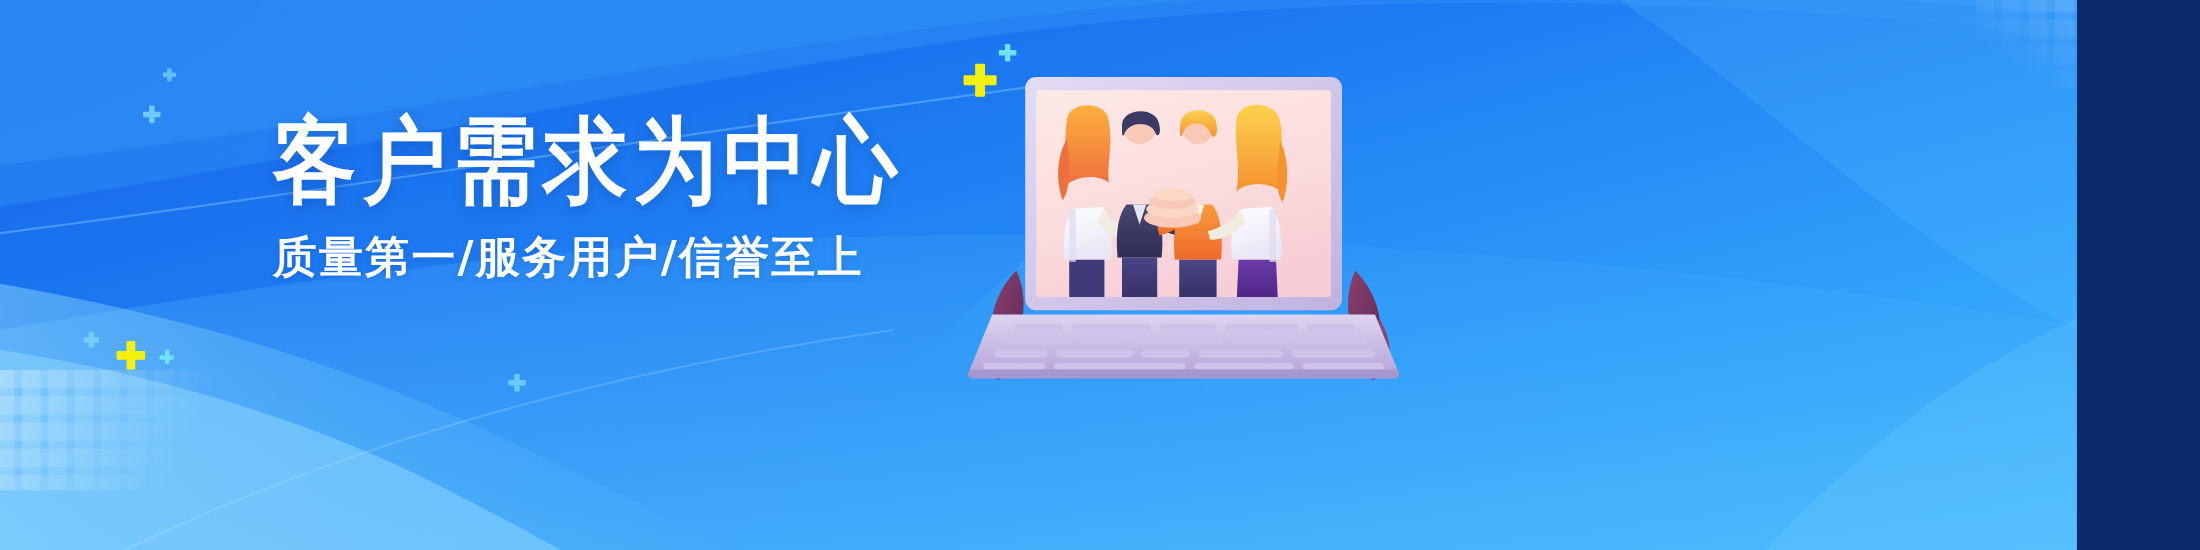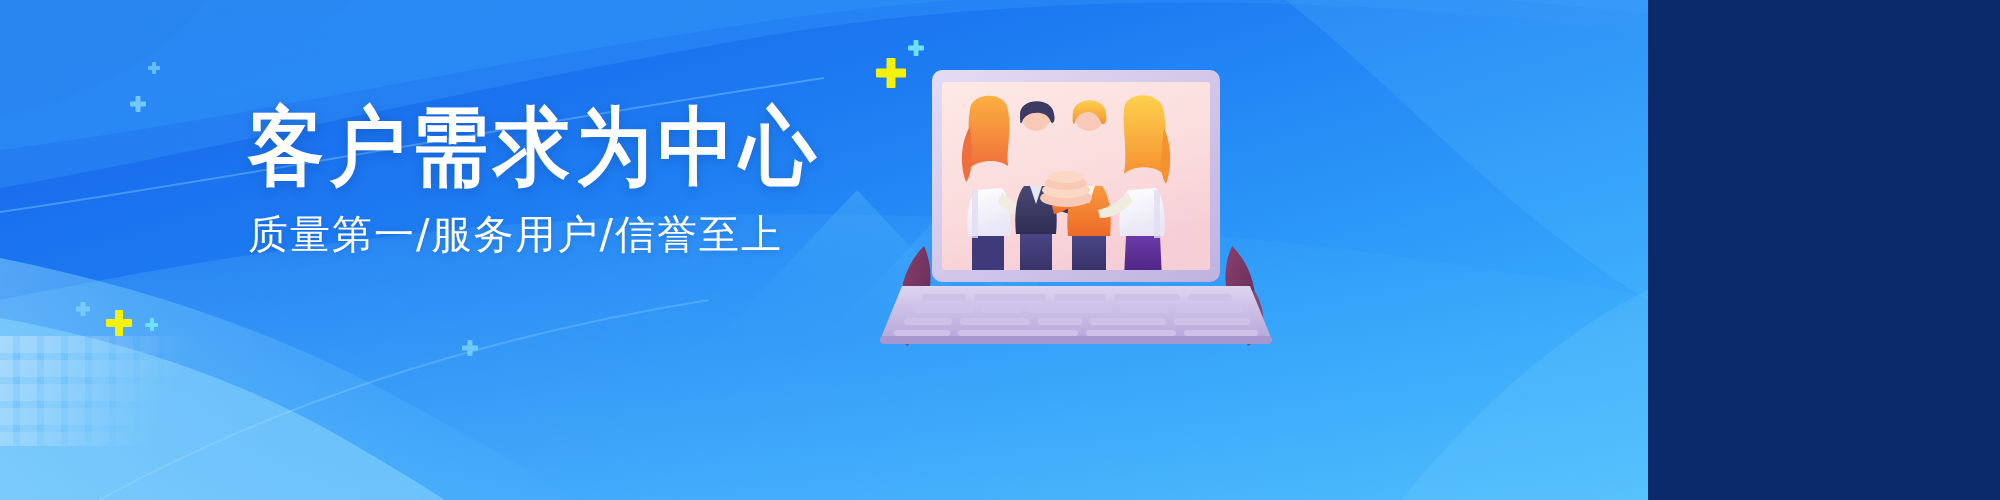--- a/index.html
+++ b/index.html
@@ -1,34 +1,34 @@
 <!DOCTYPE html>
 <html><head>
 <meta charset="utf-8">
 <style>
   html,body{margin:0;padding:0;background:#0b2a6b;}
   #banner{
-    position:relative;width:1648px;height:500px;overflow:hidden;
+    position:relative;width:1888px;height:500px;overflow:hidden;
     font-family:"Liberation Sans","DejaVu Sans",sans-serif;
     background:linear-gradient(105deg,#1565e8 0%,#1b74f0 28%,#2489f7 55%,#33a6fb 78%,#45bafd 100%);
   }
   .layer{position:absolute;top:0;left:0;width:100%;height:100%;pointer-events:none;}
   svg.layer{display:block;}
 
   
   #copy{position:absolute;left:248px;top:104px;width:620px;z-index:40;}
   #headline{
     font-size:76px;line-height:1;font-weight:bold;color:#ffffff;
     letter-spacing:6px;white-space:nowrap;
     text-shadow:0 3px 10px rgba(4,40,110,.22);
     font-family:"DejaVu Sans","Liberation Sans",sans-serif;
     transform:scaleY(1.12);transform-origin:left top;
   }
   #subline{
-    margin-top:34px;font-size:40px;line-height:1;font-weight:normal;color:#ffffff;
+    margin-top:34px;font-size:40px;line-height:1;font-weight:bold;color:#ffffff;
     letter-spacing:2px;white-space:nowrap;
     text-shadow:0 2px 6px rgba(4,40,110,.18);
     font-family:"DejaVu Sans","Liberation Sans",sans-serif;
   }
 
   
   .plus{position:absolute;z-index:35;}
   .plus::before,.plus::after{content:"";position:absolute;background:currentColor;border-radius:1px;}
   .plus::before{left:50%;top:0;width:var(--t);height:100%;transform:translateX(-50%);}
   .plus::after{top:50%;left:0;height:var(--t);width:100%;transform:translateY(-50%);}

